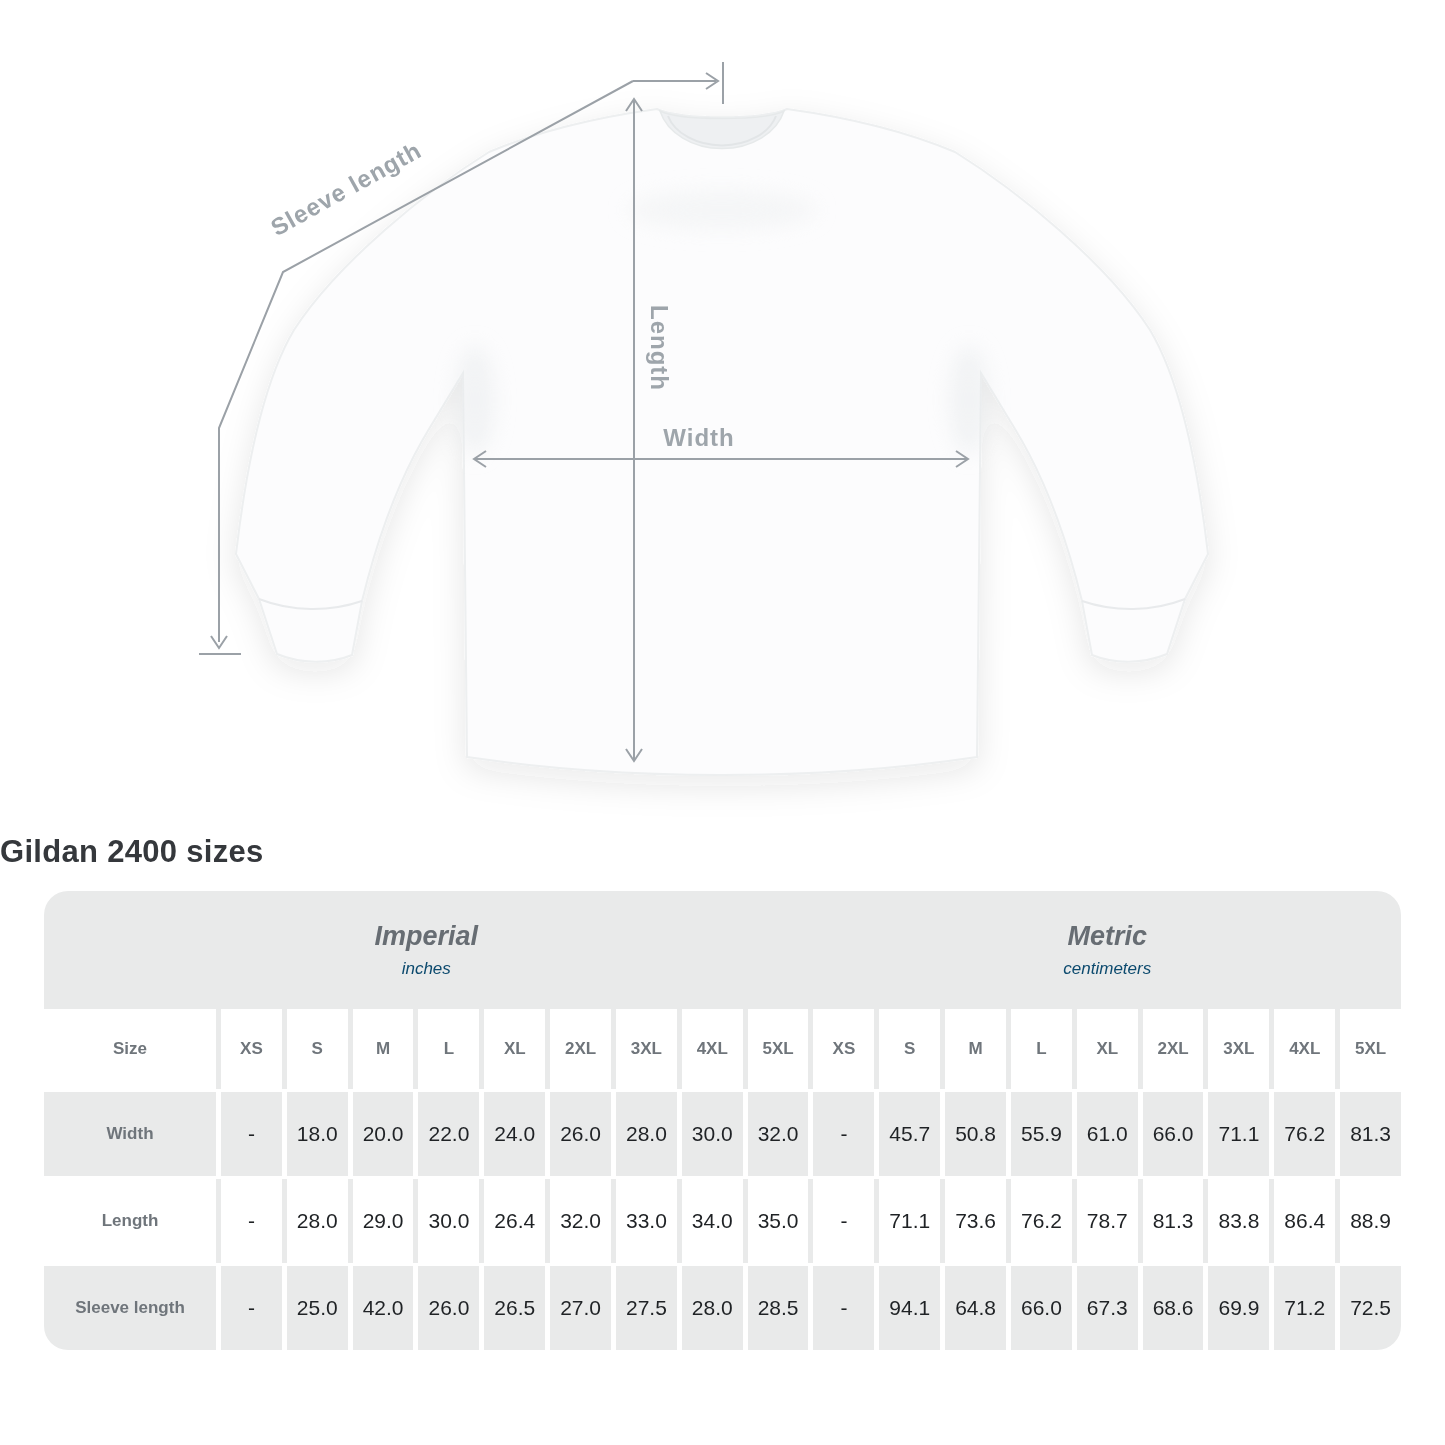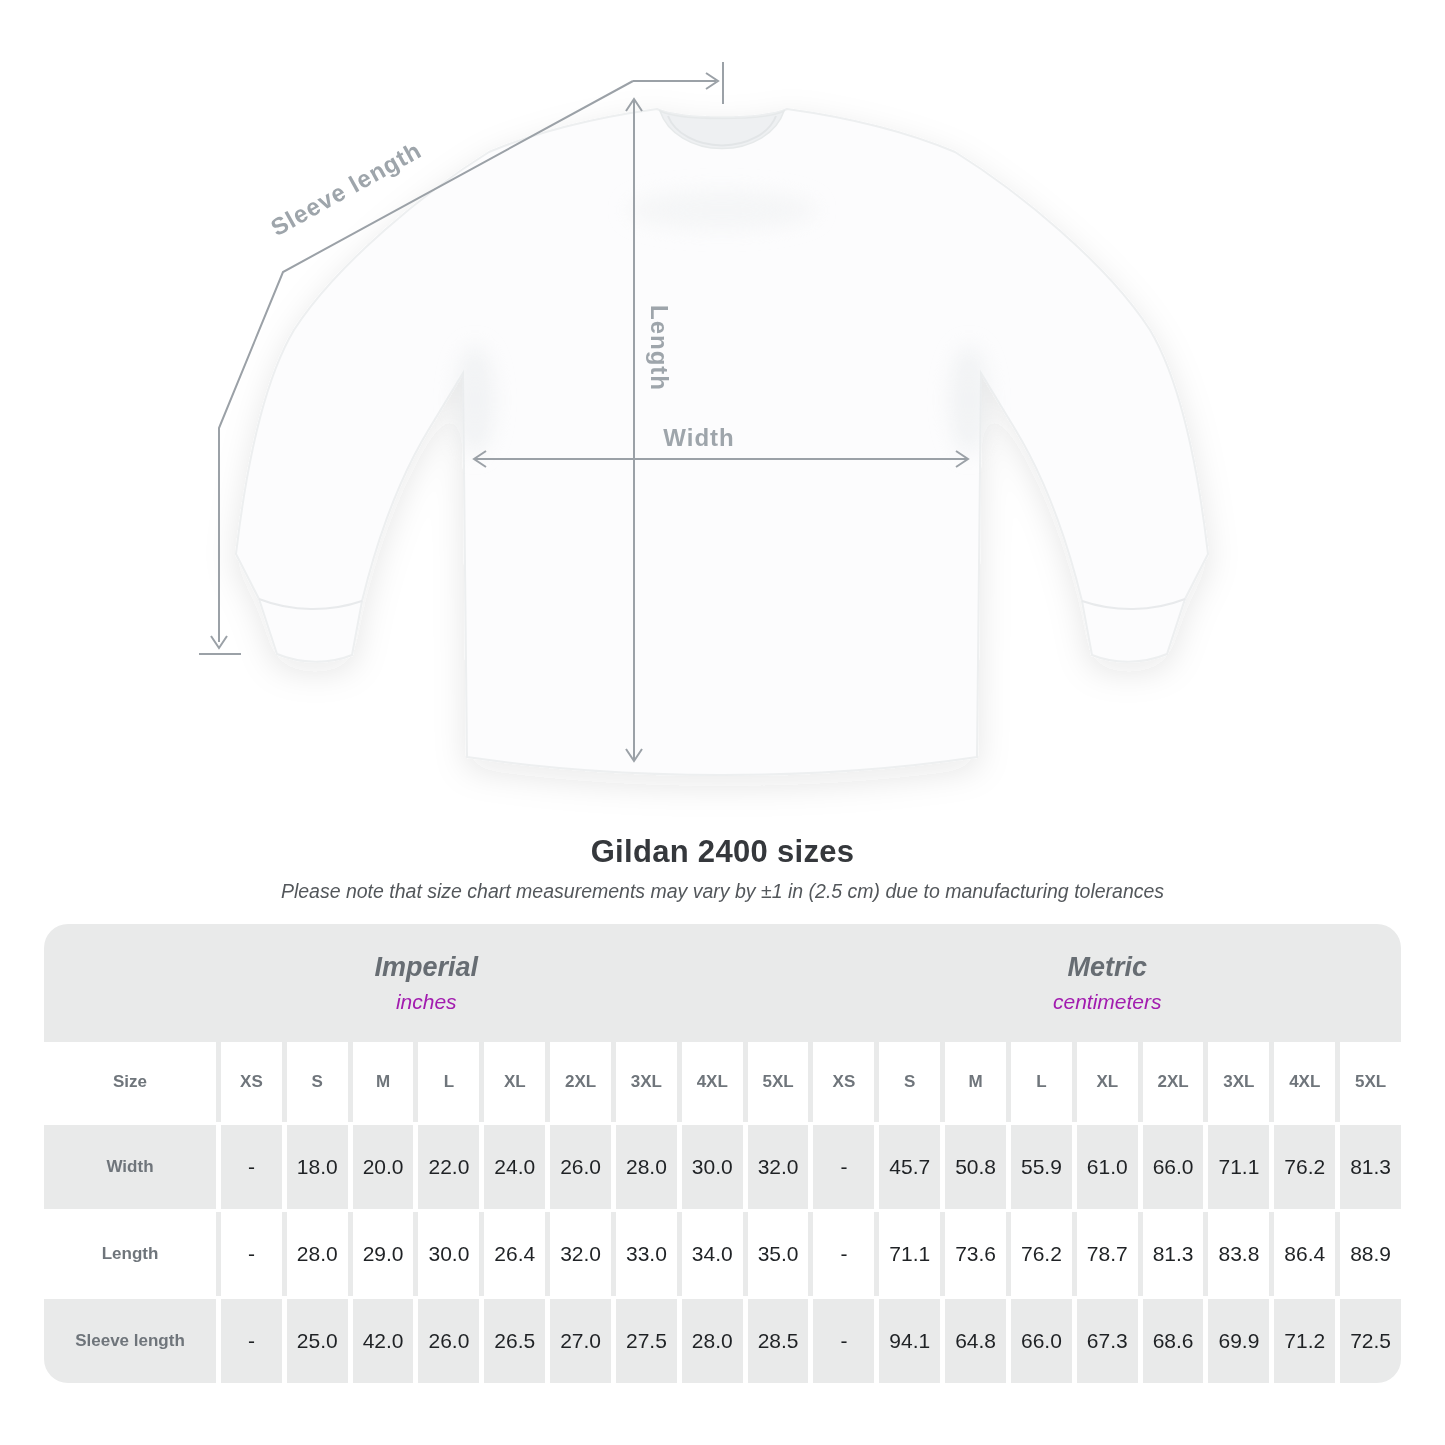--- a/index.html
+++ b/index.html
@@ -1,33 +1,33 @@
 <!DOCTYPE html>
 <html><head>
 <meta charset="utf-8">
 <style>
   html,body{margin:0;padding:0;background:#ffffff;}
   body{width:1445px;height:1445px;overflow:hidden;font-family:"Liberation Sans",sans-serif;}
 
   .diagram-wrap{width:1445px;height:828px;position:relative;}
   .diagram-wrap svg{display:block;}
 
-  .heading{ text-align:center; }
+  .heading{ }
   .page-title{margin:6px 0 0;font-size:31px;font-weight:bold;color:#35383c;letter-spacing:.3px;}
   .page-subtitle{margin:10px 0 0;font-size:19.5px;font-style:italic;color:#53575b;}
 
   .size-table{width:1357px;margin:21px auto 0;background:#ffffff;border-radius:24px;overflow:hidden;}
   .grid-row{display:grid;grid-template-columns:172px repeat(18,minmax(0,1fr));column-gap:5px;}
 
   .group-header{background:#e9eaea;height:118px;}
   .gh{display:flex;flex-direction:column;align-items:center;justify-content:center;gap:7px;}
   .gh-imperial{grid-column:1 / 11;}
   .gh-metric{grid-column:11 / 20;align-items:center;}
   .gh-title{font-size:27px;font-weight:bold;font-style:italic;color:#676d73;}
-  .gh-unit{font-size:21px;font-style:italic;color:#a21caf;}
+  .gh-unit{font-size:17px;font-style:italic;color:#0c4a6e;}
 
   .header-row{height:80px;background:#e9eaea;margin-bottom:3px;}
   .header-row .cell{background:#ffffff;}
   .data-row{height:84px;margin-bottom:3px;}
   .data-row:last-child{margin-bottom:0;}
   .cells-gray{background:#ffffff;}
   .cells-gray .cell{background:#e9eaea;}
   .cells-white{background:#e9eaea;}
   .cells-white .cell{background:#ffffff;}
 
@@ -103,21 +103,20 @@
     <line class="mline" x1="474" y1="459" x2="968" y2="459"></line>
     <polyline class="mline" points="486,451 474,459 486,467"></polyline>
     <polyline class="mline" points="956,451 968,459 956,467"></polyline>
     <text class="mlabel" x="699" y="446" text-anchor="middle">Width</text>
   </g>
 </svg>
 </div>
 
 <div class="heading">
   <h1 class="page-title">Gildan 2400 sizes</h1>
-  <p class="page-subtitle">Please note that size chart measurements may vary by ±1 in (2.5 cm) due to manufacturing tolerances</p>
 </div>
 
 <div class="size-table">
 
   <div class="grid-row group-header">
     <div class="gh gh-imperial">
       <div class="gh-title">Imperial</div>
       <div class="gh-unit">inches</div>
     </div>
     <div class="gh gh-metric">

